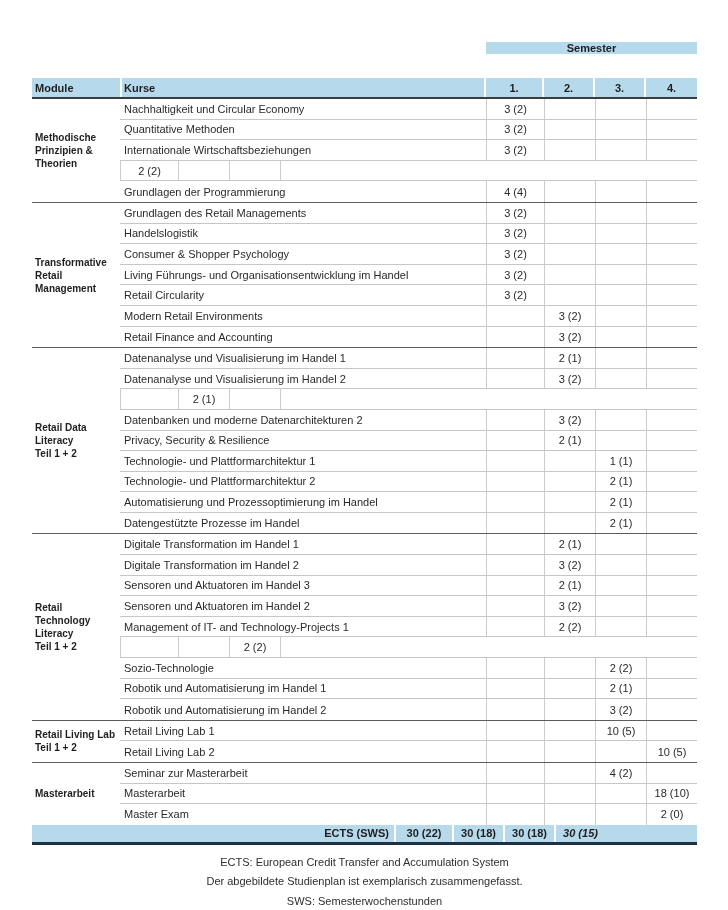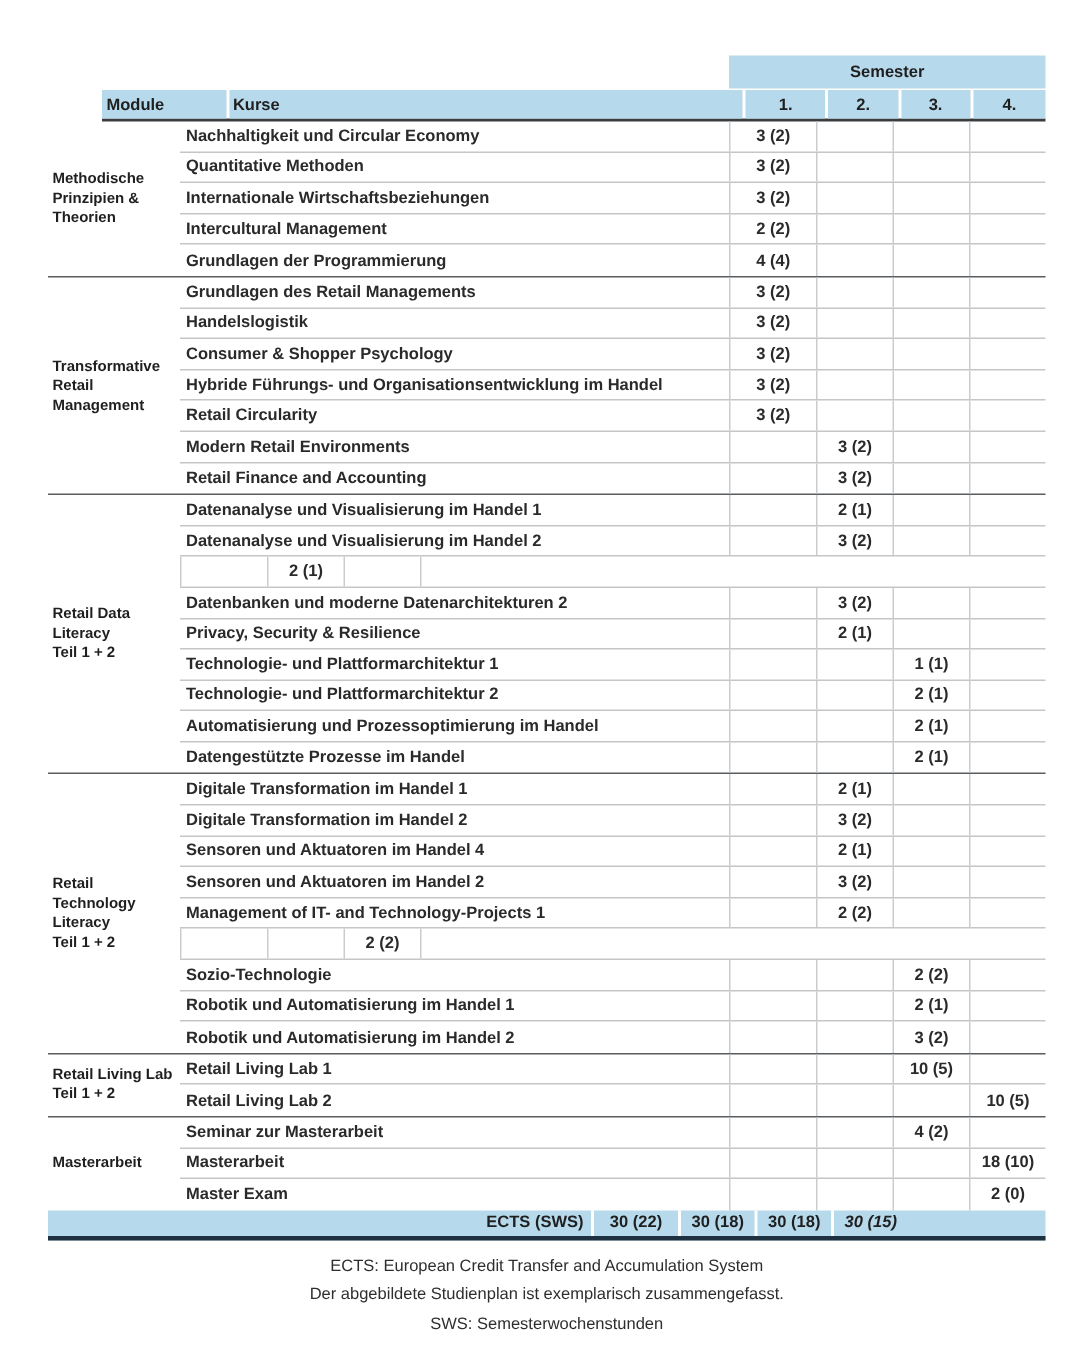--- a/index.html
+++ b/index.html
@@ -13,41 +13,41 @@
   }
   html,body{margin:0;padding:0;}
   body{
     width:728px;height:910px;background:#ffffff;
     font-family:"Liberation Sans", sans-serif;color:var(--text);
     -webkit-font-smoothing:antialiased;
   }
   .wrap{margin:37px 0 0 32px;width:665px;}
 
   
-  .hdr-top{display:flex;height:22px;margin-bottom:1px;}
+  .hdr-top{display:flex;height:22px;margin-bottom:19px;align-items:center;}
   .hdr-top .spacer{width:454px;}
   .sem-band{width:211px;background:var(--blue);display:flex;align-items:center;justify-content:center;
     font-weight:bold;font-size:11px;color:#1f1f1f;}
-  .hdr-row{display:flex;height:19px;border-bottom:2px solid var(--header-underline);margin-left:36px;}
+  .hdr-row{display:flex;height:19px;border-bottom:2px solid var(--header-underline);}
   .hc{background:var(--blue);font-weight:bold;font-size:11px;color:#1f1f1f;display:flex;align-items:center;box-sizing:border-box;}
   .hc.module{width:88px;padding-left:3px;}
   .hc.kurse{width:362px;margin-left:2px;padding-left:2px;}
   .hc.s{justify-content:center;}
   .hc.s1{width:56px;margin-left:2px;}
   .hc.s2{width:49px;margin-left:2px;}
   .hc.s3{width:49px;margin-left:2px;}
   .hc.s4{width:51px;margin-left:2px;}
 
   
   .section{display:flex;}
   .section + .section{border-top:1.5px solid var(--section-line);}
   .module-cell{width:88px;box-sizing:border-box;padding-left:3px;display:flex;flex-direction:column;
     justify-content:center;font-weight:bold;font-size:10px;line-height:13px;color:#1f1f1f;white-space:nowrap;}
   .rows{width:577px;}
-  .course-row{display:flex;height:20.6px;box-sizing:border-box;font-weight:bold;}
+  .course-row{display:flex;height:20.6px;box-sizing:border-box;}
   .course-row:not(:last-child){border-bottom:1px solid var(--row-line);}
   .course-name{width:364px;margin-left:2px;box-sizing:border-box;padding-left:2px;font-size:11px;
     display:flex;align-items:center;white-space:nowrap;}
   .value-cell{box-sizing:border-box;border-left:1px solid var(--vline);display:flex;align-items:center;
     justify-content:center;font-size:11px;}
   .v1{width:58px;}.v2{width:51px;}.v3{width:51px;}.v4{width:51px;}
 
   
   .totals{display:flex;height:17px;background:var(--blue);border-bottom:3px solid var(--totals-underline);
     font-weight:bold;font-size:11px;color:#1f1f1f;}
@@ -101,21 +101,20 @@
             <div class="value-cell v4"></div>
           </div>
           <div class="course-row">
             <div class="course-name">Internationale Wirtschaftsbeziehungen</div>
             <div class="value-cell v1">3 (2)</div>
             <div class="value-cell v2"></div>
             <div class="value-cell v3"></div>
             <div class="value-cell v4"></div>
           </div>
           <div class="course-row">
-            <div class="course-name">Intercultural Management</div>
             <div class="value-cell v1">2 (2)</div>
             <div class="value-cell v2"></div>
             <div class="value-cell v3"></div>
             <div class="value-cell v4"></div>
           </div>
           <div class="course-row">
             <div class="course-name">Grundlagen der Programmierung</div>
             <div class="value-cell v1">4 (4)</div>
             <div class="value-cell v2"></div>
             <div class="value-cell v3"></div>
@@ -145,21 +144,21 @@
             <div class="value-cell v4"></div>
           </div>
           <div class="course-row">
             <div class="course-name">Consumer &amp; Shopper Psychology</div>
             <div class="value-cell v1">3 (2)</div>
             <div class="value-cell v2"></div>
             <div class="value-cell v3"></div>
             <div class="value-cell v4"></div>
           </div>
           <div class="course-row">
-            <div class="course-name">Hybride Führungs- und Organisationsentwicklung im Handel</div>
+            <div class="course-name">Living Führungs- und Organisationsentwicklung im Handel</div>
             <div class="value-cell v1">3 (2)</div>
             <div class="value-cell v2"></div>
             <div class="value-cell v3"></div>
             <div class="value-cell v4"></div>
           </div>
           <div class="course-row">
             <div class="course-name">Retail Circularity</div>
             <div class="value-cell v1">3 (2)</div>
             <div class="value-cell v2"></div>
             <div class="value-cell v3"></div>
@@ -268,21 +267,21 @@
             <div class="value-cell v4"></div>
           </div>
           <div class="course-row">
             <div class="course-name">Digitale Transformation im Handel 2</div>
             <div class="value-cell v1"></div>
             <div class="value-cell v2">3 (2)</div>
             <div class="value-cell v3"></div>
             <div class="value-cell v4"></div>
           </div>
           <div class="course-row">
-            <div class="course-name">Sensoren und Aktuatoren im Handel 4</div>
+            <div class="course-name">Sensoren und Aktuatoren im Handel 3</div>
             <div class="value-cell v1"></div>
             <div class="value-cell v2">2 (1)</div>
             <div class="value-cell v3"></div>
             <div class="value-cell v4"></div>
           </div>
           <div class="course-row">
             <div class="course-name">Sensoren und Aktuatoren im Handel 2</div>
             <div class="value-cell v1"></div>
             <div class="value-cell v2">3 (2)</div>
             <div class="value-cell v3"></div>

